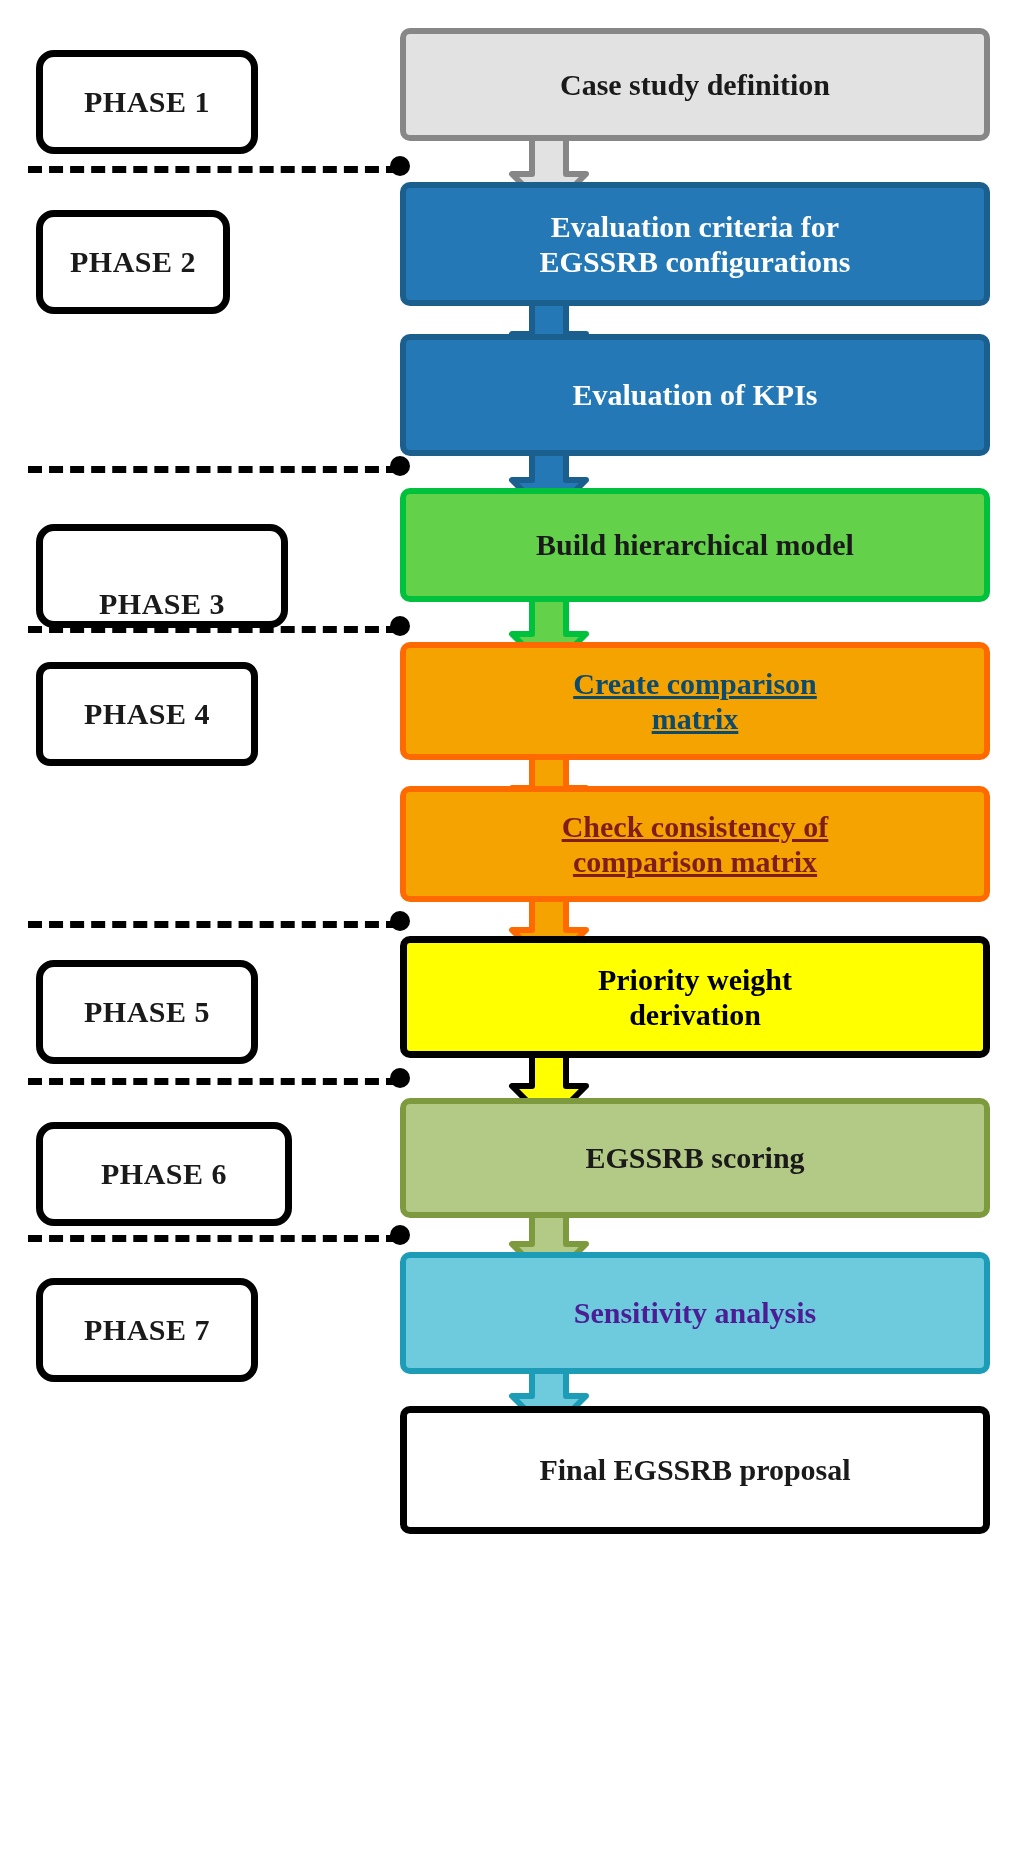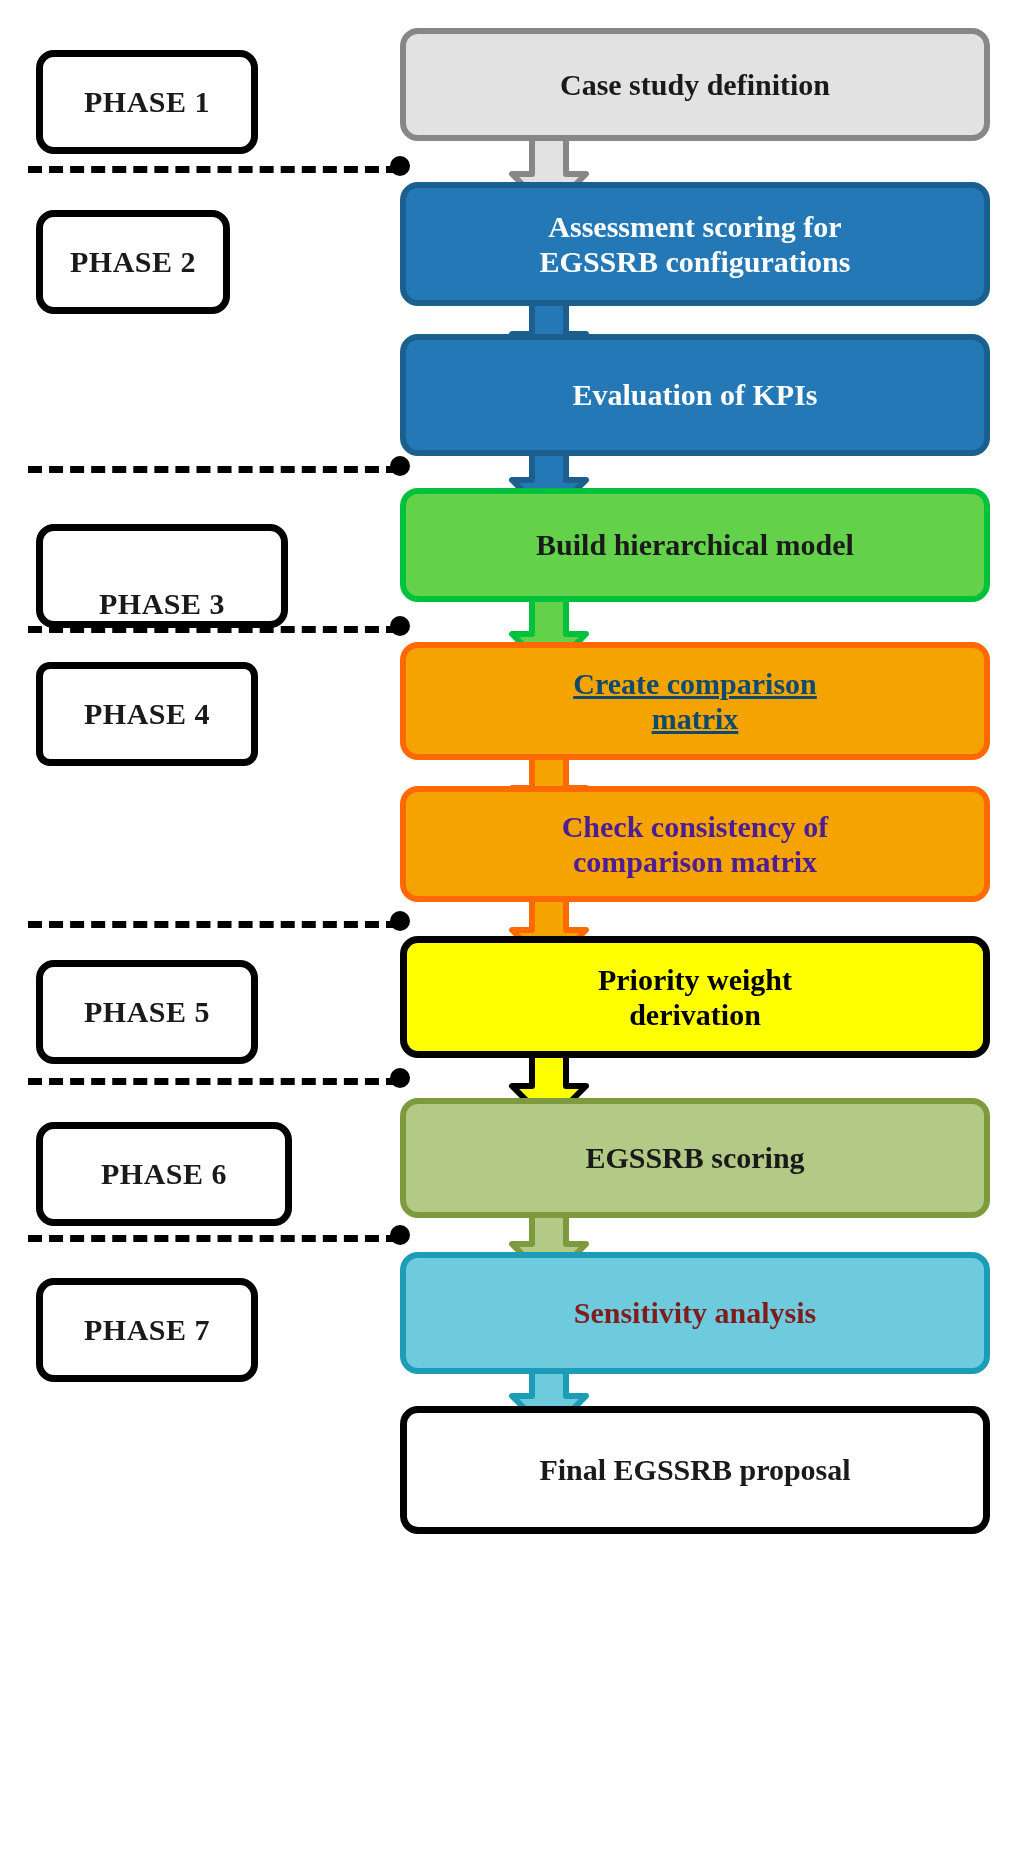--- a/index.html
+++ b/index.html
@@ -21,21 +21,21 @@
     font-size:30px;
     letter-spacing:.5px;
     color:#1a1a1a;
     white-space:nowrap;
   }
 
   
   .proc-box{
     position:absolute;
     box-sizing:border-box;
-    border-radius:18px;
+    border-radius:10px;
     display:flex;align-items:center;justify-content:center;
     text-align:center;
     padding:20px 14px;
   }
   .proc-label{
     font-family:"Liberation Serif",serif;
     font-weight:700;
     font-size:30px;
     line-height:1.18;
     white-space:pre-line;
@@ -147,52 +147,52 @@
     <svg width="86" height="96" viewBox="0 0 86 96">
       <polygon points="26,2 60,2 60,56 80,56 43,93 6,56 26,56" fill="#6ecbdd" stroke="#1c9cb6" stroke-width="6" stroke-linejoin="round"></polygon>
     </svg>
   </div>
 
   <div class="proc-box" style="left:400px;top:28px;width:590px;height:113px;background:#e2e2e2;border:6px solid #878787;">
     <span class="proc-label" style="color:#1a1a1a;">Case study definition</span>
   </div>
 
   <div class="proc-box" style="left:400px;top:182px;width:590px;height:124px;background:#2378b5;border:6px solid #1b5f8f;">
-    <span class="proc-label" style="color:#ffffff;">Assessment scoring for
+    <span class="proc-label" style="color:#ffffff;">Evaluation criteria for
 EGSSRB configurations</span>
   </div>
 
   <div class="proc-box" style="left:400px;top:488px;width:590px;height:114px;background:#63d14a;border:6px solid #00c13c;">
     <span class="proc-label" style="color:#1a1a1a;">Build hierarchical model</span>
   </div>
 
   <div class="proc-box" style="left:400px;top:334px;width:590px;height:122px;background:#2378b5;border:6px solid #1b5f8f;">
     <span class="proc-label" style="color:#ffffff;">Evaluation of  KPIs</span>
   </div>
 
   <div class="proc-box" style="left:400px;top:642px;width:590px;height:118px;background:#f5a300;border:6px solid #ff6a00;">
     <span class="proc-label" style="color:#0c4a6e;text-decoration:underline;">Create comparison
 matrix</span>
   </div>
 
   <div class="proc-box" style="left:400px;top:786px;width:590px;height:116px;background:#f5a300;border:6px solid #ff6a00;">
-    <span class="proc-label" style="color:#4c1d95;">Check consistency of
+    <span class="proc-label" style="color:#7f1d1d;text-decoration:underline;">Check consistency of
 comparison matrix</span>
   </div>
 
   <div class="proc-box" style="left:400px;top:936px;width:590px;height:122px;background:#ffff00;border:7px solid #000000;">
     <span class="proc-label" style="color:#000000;">Priority weight
 derivation</span>
   </div>
 
   <div class="proc-box" style="left:400px;top:1098px;width:590px;height:120px;background:#b2ca86;border:6px solid #7d9b3e;">
     <span class="proc-label" style="color:#1a1a1a;">EGSSRB scoring</span>
   </div>
 
   <div class="proc-box" style="left:400px;top:1252px;width:590px;height:122px;background:#6ecbdd;border:6px solid #1c9cb6;">
-    <span class="proc-label" style="color:#7f1d1d;">Sensitivity analysis</span>
+    <span class="proc-label" style="color:#4c1d95;">Sensitivity analysis</span>
   </div>
 
   <div class="proc-box" style="left:400px;top:1406px;width:590px;height:128px;background:#ffffff;border:7px solid #000000;">
     <span class="proc-label" style="color:#1a1a1a;">Final EGSSRB proposal</span>
   </div>
 
 </div>
 
 </body></html>

